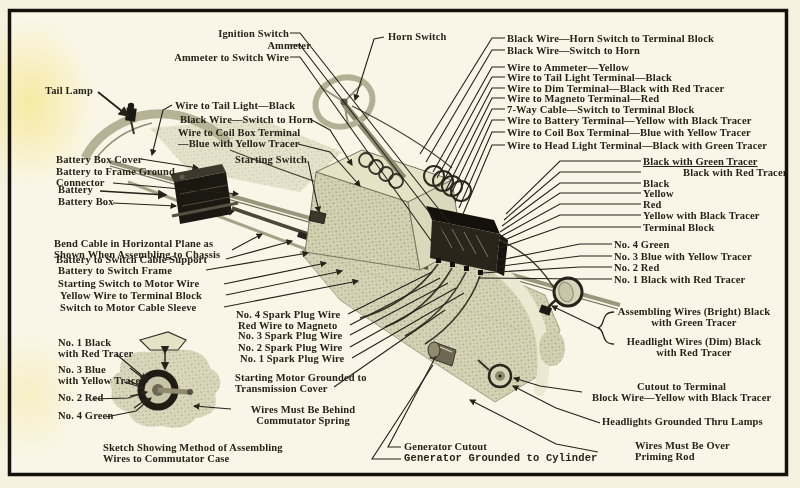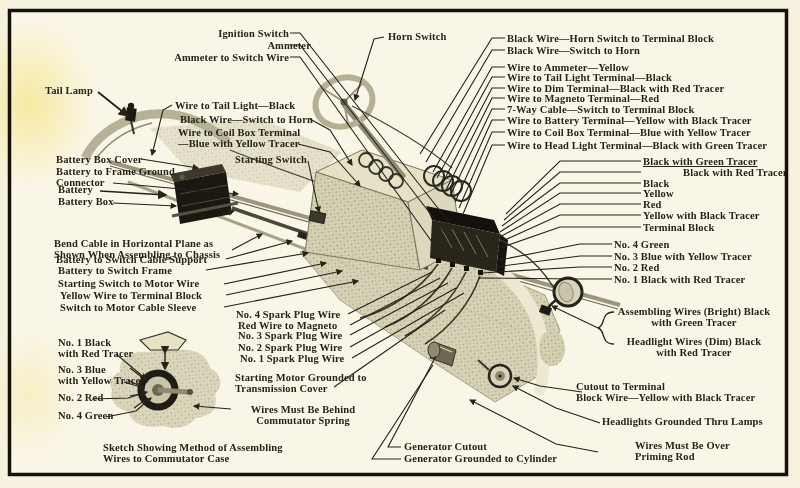--- a/index.html
+++ b/index.html
@@ -257,21 +257,21 @@
 
   <div class="lbl" style="left:614px;top:239px;">No. 4 Green</div>
   <div class="lbl" style="left:614px;top:251px;">No. 3 Blue with Yellow Tracer</div>
   <div class="lbl" style="left:614px;top:262px;">No. 2 Red</div>
   <div class="lbl" style="left:614px;top:274px;">No. 1 Black with Red Tracer</div>
 
   <div class="lbl ctr" style="left:608px;top:306px;width:172px;">Assembling Wires (Bright) Black
 with Green Tracer</div>
   <div class="lbl ctr" style="left:608px;top:336px;width:172px;">Headlight Wires (Dim) Black
 with Red Tracer</div>
-  <div class="lbl" style="left:576px;top:381px;">Cutout to Terminal
+  <div class="lbl" style="left:592px;top:381px;text-align:center;">Cutout to Terminal
 Block Wire—Yellow with Black Tracer</div>
   <div class="lbl" style="left:602px;top:416px;">Headlights Grounded Thru Lamps</div>
   <div class="lbl" style="left:600px;top:440px;margin-left:35px;">Wires Must Be Over
 Priming Rod</div>
 
   <div class="lbl" style="left:45px;top:85px;">Tail Lamp</div>
   <div class="lbl" style="left:175px;top:100px;">Wire to Tail Light—Black</div>
   <div class="lbl" style="left:180px;top:114px;">Black Wire—Switch to Horn</div>
   <div class="lbl" style="left:178px;top:127px;">Wire to Coil Box Terminal
 —Blue with Yellow Tracer</div>
@@ -303,14 +303,14 @@
   <div class="lbl" style="left:236px;top:309px;">No. 4 Spark Plug Wire</div>
   <div class="lbl" style="left:238px;top:320px;">Red Wire to Magneto</div>
   <div class="lbl" style="left:238px;top:330px;">No. 3 Spark Plug Wire</div>
   <div class="lbl" style="left:238px;top:342px;">No. 2 Spark Plug Wire</div>
   <div class="lbl" style="left:240px;top:353px;">No. 1 Spark Plug Wire</div>
   <div class="lbl" style="left:235px;top:372px;">Starting Motor Grounded to
 Transmission Cover</div>
   <div class="lbl ctr" style="left:233px;top:404px;width:140px;">Wires Must Be Behind
 Commutator Spring</div>
   <div class="lbl" style="left:404px;top:441px;">Generator Cutout</div>
-  <div class="lbl" style="left:404px;top:453px;">Generator Grounded to Cylinder</div>
+  <div class="lbl" style="left:404px;top:453px;font-family:Liberation Mono, monospace;">Generator Grounded to Cylinder</div>
 </div>
 
 </body></html>

